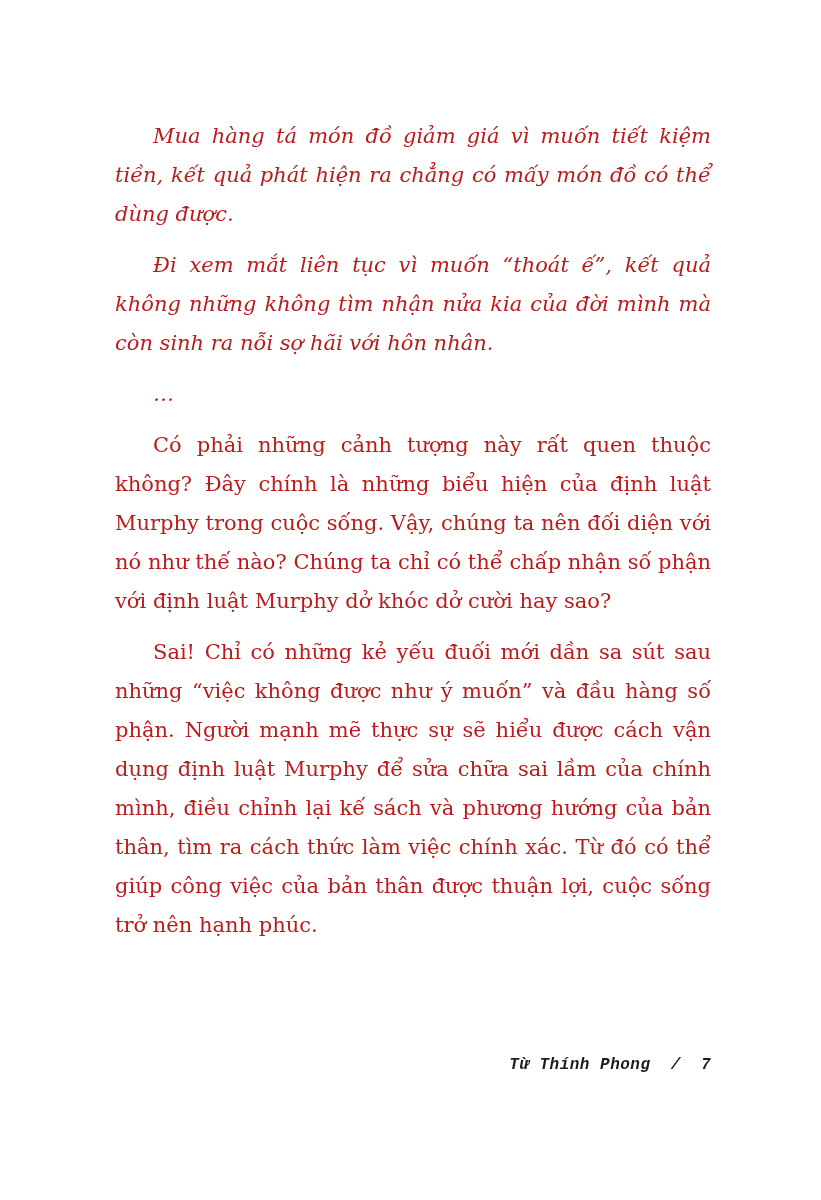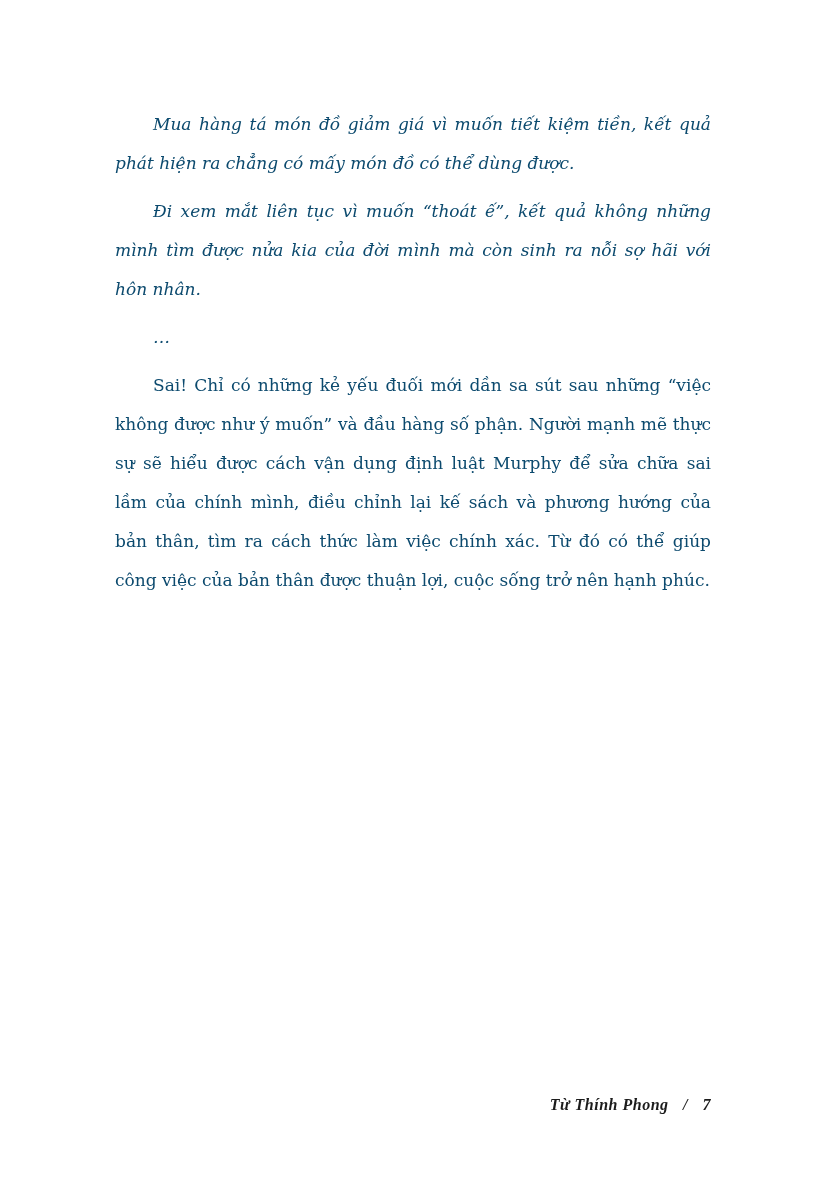--- a/index.html
+++ b/index.html
@@ -20,56 +20,57 @@
     height: 1200px;
     background: #ffffff;
   }
   .content {
     position: absolute;
     left: 115px;
     top: 105px;
     width: 596px;
   }
   .content p {
-    margin: 0 0 9px 0;
-    font-size: 17px;
+    margin: 12px 0 9px 0;
+    font-size: 21px;
     line-height: 39px;
     text-align: justify;
     text-indent: 38px;
-    color: #0c4a6e;
+    color: #b91c1c;
   }
   .content p.italic {
     font-style: italic;
   }
   .footer {
     position: absolute;
     right: 110px;
-    top: 1096px;
-    font-family: Liberation Serif, serif;
+    top: 1056px;
+    font-family: Liberation Mono, monospace;
     font-weight: bold;
     font-style: italic;
     font-size: 16px;
     color: #1c1c1c;
     letter-spacing: 0.5px;
     white-space: nowrap;
   }
   .footer .sep {
     display: inline-block;
     margin: 0 10px;
   }
 </style>
 </head>
 <body>
 
 <div class="page">
 
   <div class="content">
     <p class="italic">Mua hàng tá món đồ giảm giá vì muốn tiết kiệm tiền, kết quả phát hiện ra chẳng có mấy món đồ có thể dùng được.</p>
-    <p class="italic">Đi xem mắt liên tục vì muốn “thoát ế”, kết quả không những mình tìm được nửa kia của đời mình mà còn sinh ra nỗi sợ hãi với hôn nhân.</p>
+    <p class="italic">Đi xem mắt liên tục vì muốn “thoát ế”, kết quả không những không tìm nhận nửa kia của đời mình mà còn sinh ra nỗi sợ hãi với hôn nhân.</p>
     <p class="italic">…</p>
+    <p>Có phải những cảnh tượng này rất quen thuộc không? Đây chính là những biểu hiện của định luật Murphy trong cuộc sống. Vậy, chúng ta nên đối diện với nó như thế nào? Chúng ta chỉ có thể chấp nhận số phận với định luật Murphy dở khóc dở cười hay sao?</p>
     <p>Sai! Chỉ có những kẻ yếu đuối mới dần sa sút sau những “việc không được như ý muốn” và đầu hàng số phận. Người mạnh mẽ thực sự sẽ hiểu được cách vận dụng định luật Murphy để sửa chữa sai lầm của chính mình, điều chỉnh lại kế sách và phương hướng của bản thân, tìm ra cách thức làm việc chính xác. Từ đó có thể giúp công việc của bản thân được thuận lợi, cuộc sống trở nên hạnh phúc.</p>
   </div>
 
   <div class="footer">
     <span>Từ Thính Phong</span>
     <span class="sep">/</span>
     <span>7</span>
   </div>
 
 </div>

